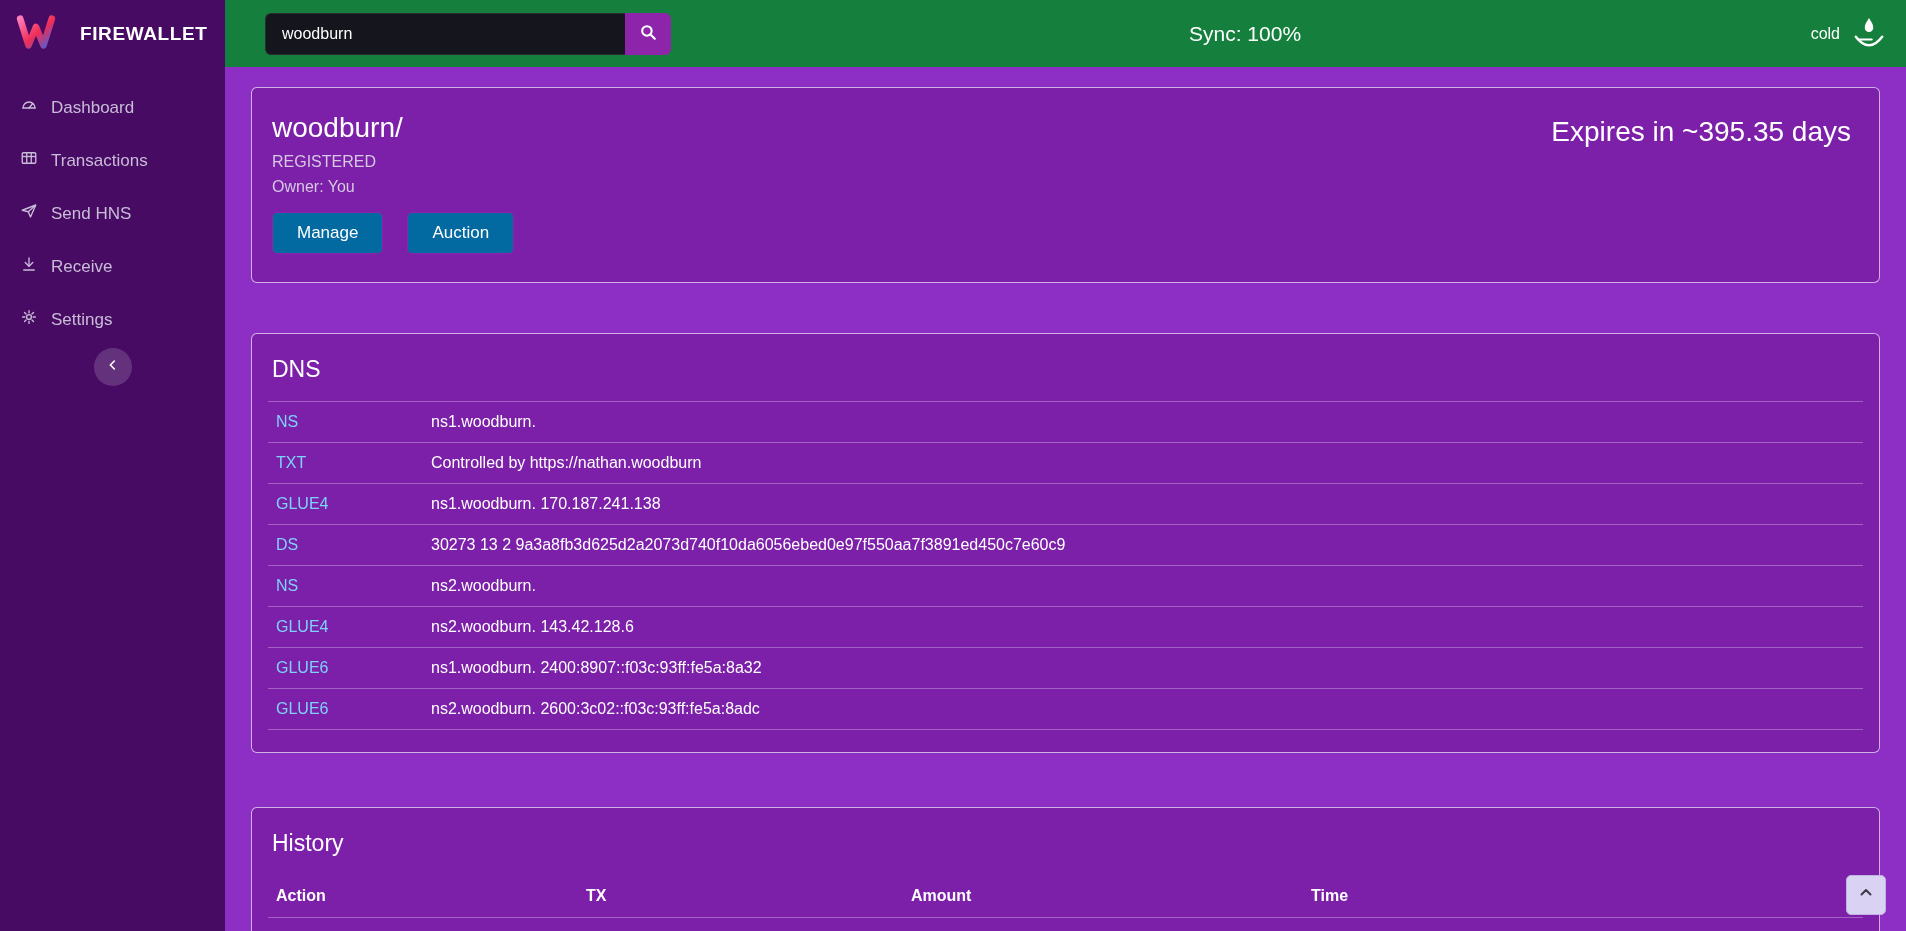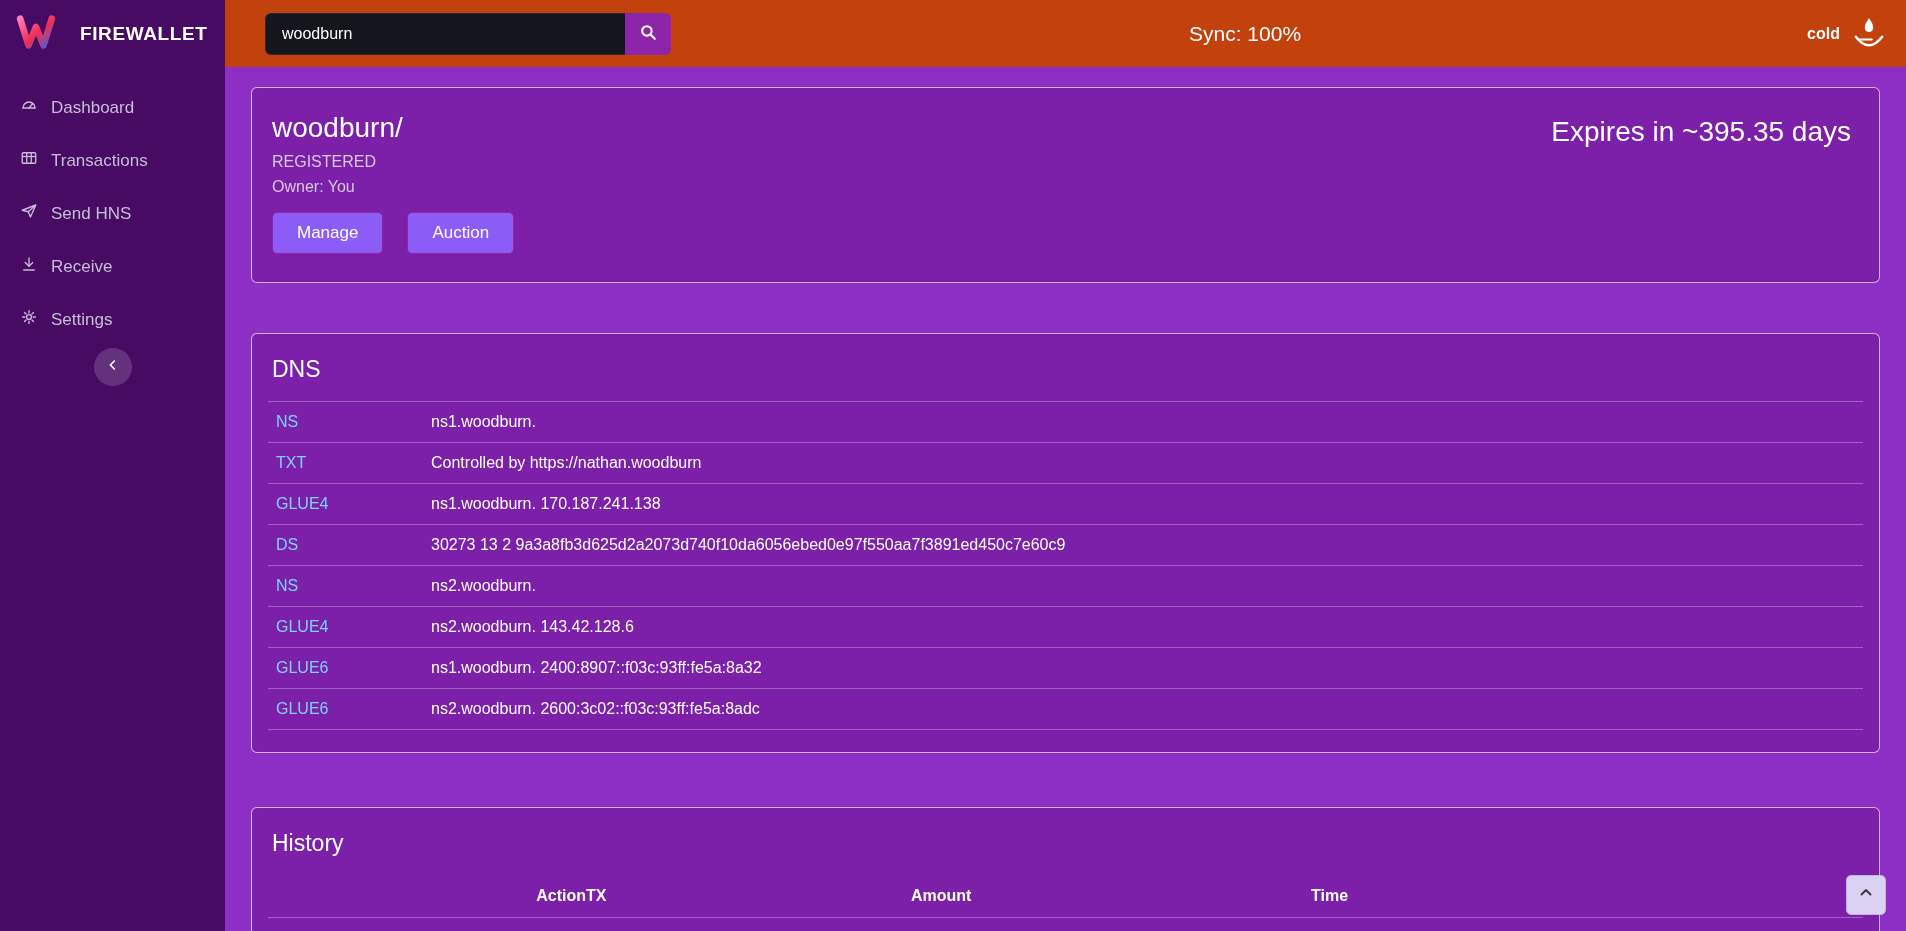--- a/index.html
+++ b/index.html
@@ -25,57 +25,57 @@
   .nav-item svg { flex:0 0 auto; }
   .collapse-btn {
     position:absolute; left:50%; transform:translateX(-50%); top:348px;
     width:38px; height:38px; border-radius:50%;
     background:rgba(255,255,255,.16);
     display:flex; align-items:center; justify-content:center; cursor:pointer;
   }
 
   
   .topbar {
-    margin-left:225px; height:67px; background:#c2410c;
+    margin-left:225px; height:67px; background:#15803d;
     position:relative; display:flex; align-items:center;
   }
   .search-group { display:flex; margin-left:40px; }
   .search-input {
     width:360px; height:42px; background:#15151d;
     border:1px solid #2a2a35; border-right:none;
     border-radius:6px 0 0 6px; color:#ffffff;
     padding:0 16px; font-size:16px; outline:none;
     font-family:inherit;
   }
   .search-btn {
     width:46px; height:42px; background:#8e24aa; border:none;
     border-radius:0 6px 6px 0; display:flex; align-items:center; justify-content:center;
     cursor:pointer;
   }
   .sync { position:absolute; left:964px; color:#ffffff; font-size:21px; }
   .topbar-right {
     position:absolute; right:18px; top:0; bottom:0;
-    display:flex; align-items:center; gap:10px; color:#ffffff; font-size:16px;font-weight:bold;
+    display:flex; align-items:center; gap:10px; color:#ffffff; font-size:16px;
   }
 
   
   .main { margin-left:225px; padding:20px 26px 0; }
   .card {
     background:#7c1fa9;
     border:1px solid rgba(238,226,248,.75);
     border-radius:6px;
   }
 
   .domain-card { padding:24px 28px 28px 20px; position:relative; }
   .domain-title { font-size:28px; color:#ffffff; font-weight:500; margin:0; }
   .domain-status { color:#d6c9e2; font-size:16px; margin-top:9px; }
   .domain-owner { color:#d6c9e2; font-size:16px; margin-top:7px; }
   .btn-row { margin-top:16px; display:flex; gap:24px; }
   .btn {
-    background:#8b5cf6; color:#ffffff; border:1px solid #8e24aa;
+    background:#0369a1; color:#ffffff; border:1px solid #8e24aa;
     border-radius:5px; padding:10px 24px; font-size:17px; cursor:pointer;
     font-family:inherit;
   }
   .expires { position:absolute; top:28px; right:28px; font-size:28px; color:#ffffff; }
 
   .dns-card { margin-top:50px; padding:22px 0 22px; }
   .card-title { font-size:23px; color:#ffffff; font-weight:500; margin:0 0 18px; padding:0 20px; }
   .data-table { margin:0 16px; border-bottom:1px solid rgba(255,255,255,.3); }
   .dns-row {
     display:flex; padding:11px 8px; color:#ffffff; font-size:16px;
@@ -84,21 +84,21 @@
   .dns-type { width:142px; color:#7dd3fc; flex:0 0 auto; }
   .dns-value { flex:1;margin-left:13px; }
 
   .history-card { margin-top:54px; padding:22px 0 40px; min-height:180px; }
   .history-table { margin:0 16px; }
   .h-row {
     display:flex; padding:12px 8px; font-size:16px; color:#ffffff;
     border-top:1px solid rgba(255,255,255,.3); align-items:center;
   }
   .h-row.header { font-weight:bold; border-top:none; }
-  .c-action { width:310px; flex:0 0 auto;text-align:right; }
+  .c-action { width:310px; flex:0 0 auto; }
   .c-tx { width:325px; flex:0 0 auto; }
   .c-amount { width:400px; flex:0 0 auto; }
   .c-time { flex:1; }
   .tx-link { color:#9aa4f8; text-decoration:underline; cursor:pointer; }
 
   .scroll-top {
     position:fixed; right:20px; bottom:16px; width:40px; height:40px;
     background:#d9d2f2; border:1px solid #bdb4e0; border-radius:5px;
     display:flex; align-items:center; justify-content:center; cursor:pointer; z-index:20;
   }

